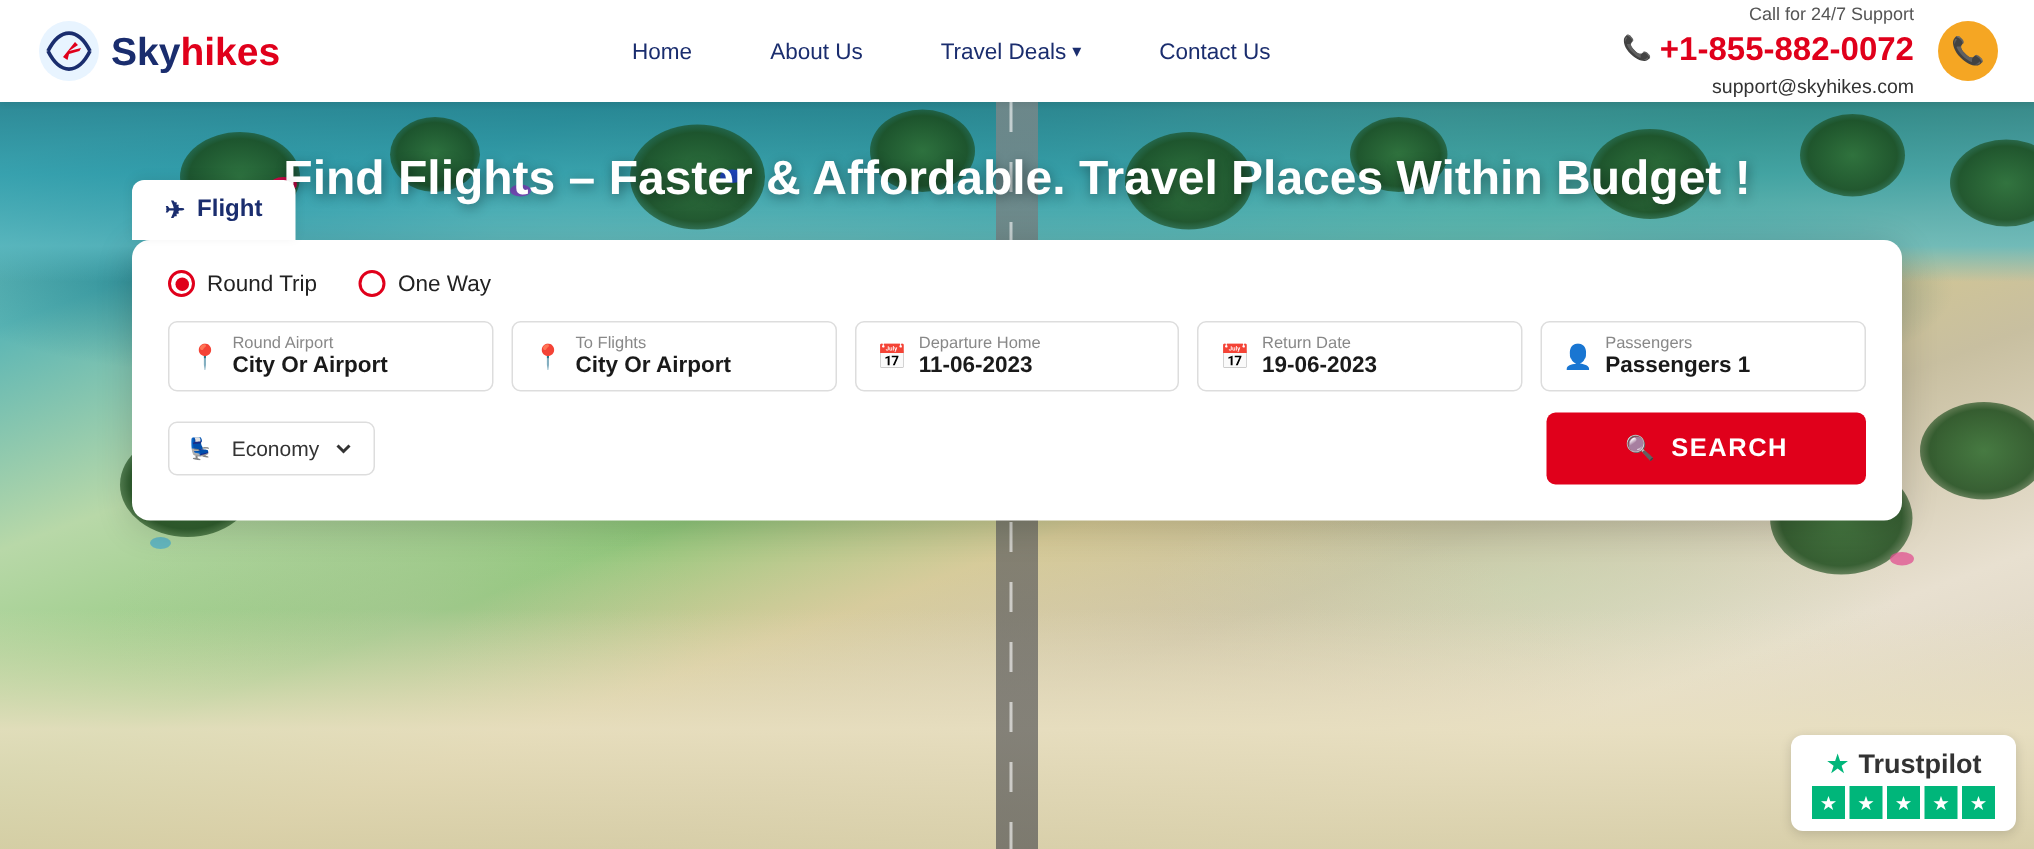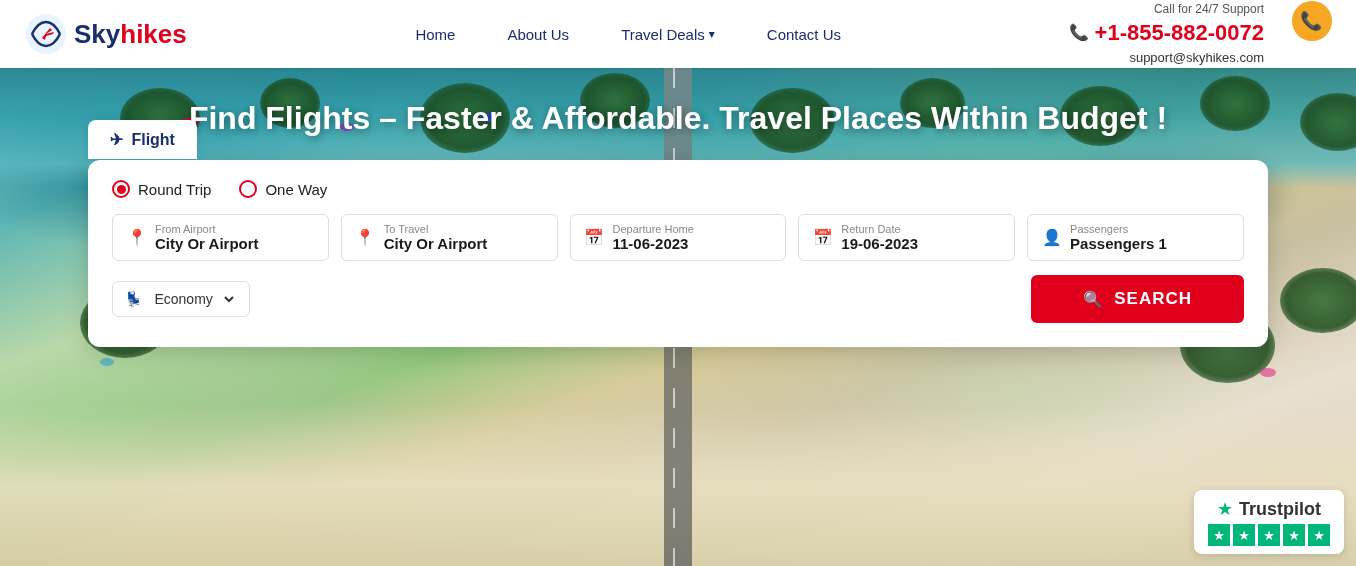--- a/index.html
+++ b/index.html
@@ -52,21 +52,22 @@
       gap: 4px;
     }
     .nav .travel-deals::after {
       content: '▾';
       font-size: 12px;
       color: #1a2d6e;
     }
 
     .header-right {
       display: flex;
-      gap: 28px;
+      align-items: center;
+      gap: 16px;
     }
     .contact-info {
       text-align: right;
       line-height: 1.4;
     }
     .contact-info .support-label {
       font-size: 12px;
       color: #555;
     }
     .contact-info .phone {
@@ -447,31 +448,31 @@
       <span>One Way</span>
     </label>
   </div>
 
   <div class="fields-row">
 
     <div class="field-box">
       <div class="field-inner">
         <span class="field-icon">📍</span>
         <div>
-          <div class="field-label">From Airport</div>
+          <div class="field-label">Round Airport</div>
           <div class="field-value">City Or Airport</div>
         </div>
       </div>
     </div>
 
     <div class="field-box">
       <div class="field-inner">
         <span class="field-icon">📍</span>
         <div>
-          <div class="field-label">To Travel</div>
+          <div class="field-label">To Flights</div>
           <div class="field-value">City Or Airport</div>
         </div>
       </div>
     </div>
 
     <div class="field-box">
       <div class="field-inner">
         <span class="field-icon">📅</span>
         <div>
           <div class="field-label">Departure Home</div>

